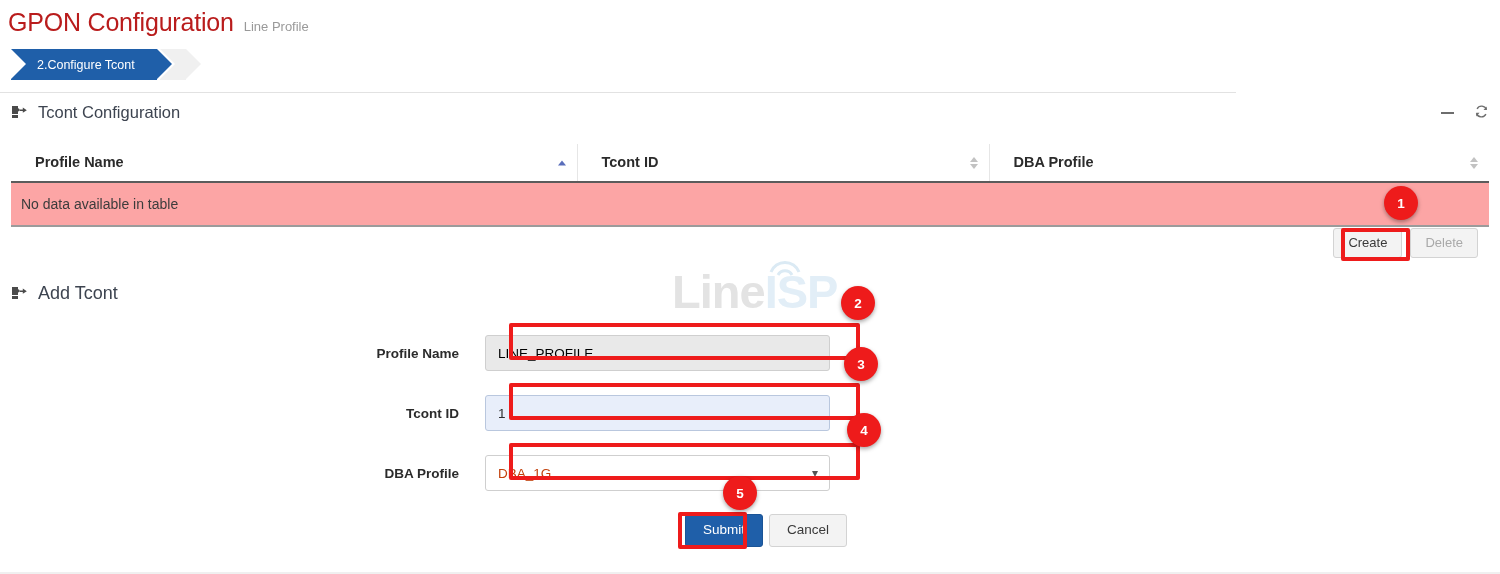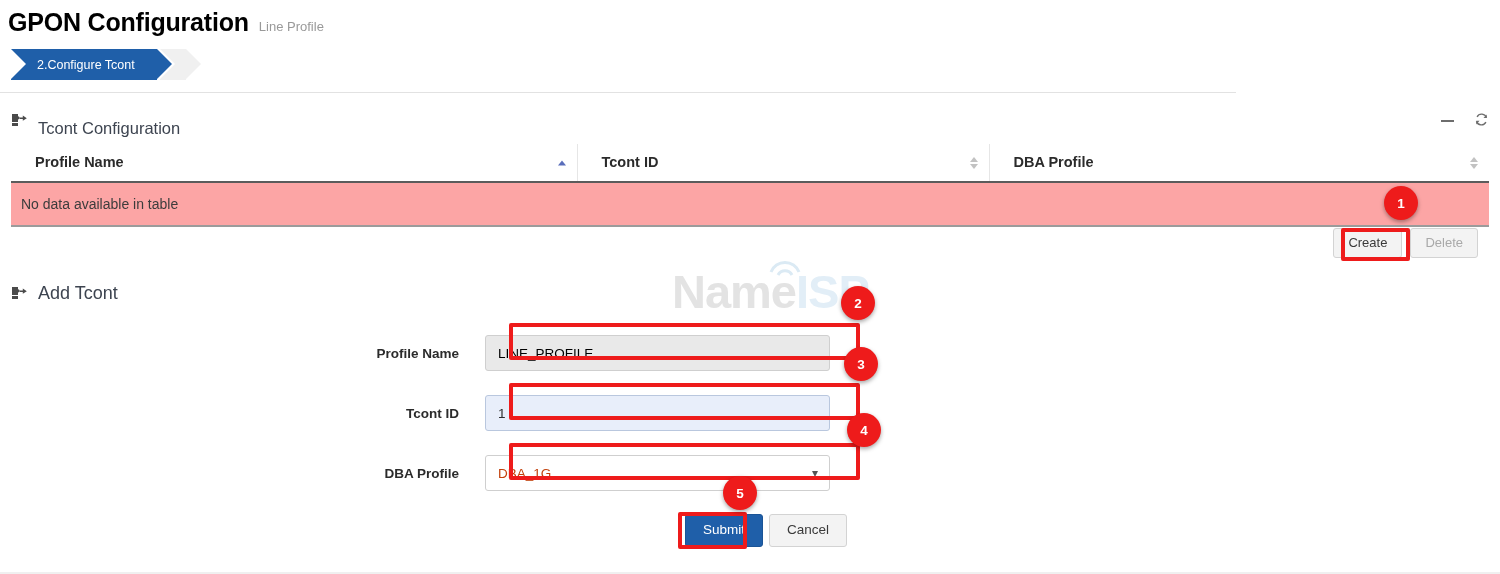--- a/index.html
+++ b/index.html
@@ -17,22 +17,22 @@
   }
 
   
   .page-head {
     position: absolute;
     left: 8px; top: 8px;
     display: flex; align-items: baseline; gap: 10px;
   }
   .page-title {
     font-size: 25px;
-    font-weight: 700;
-    color: #000000;
+    font-weight: 400;
+    color: #b91c1c;
     letter-spacing: -0.2px;
   }
   .page-subtitle {
     font-size: 13px;
     color: #999999;
     font-weight: 400;
   }
 
   
   .wizard-wrap {
@@ -121,21 +121,20 @@
     left: 11px; top: 103px;
     width: 1478px;
     display: flex;
     align-items: center;
   }
   .panel-title {
     font-size: 16.5px;
     color: #3d4450;
     font-weight: 400;
     margin-left: 10px;
-    margin-top: 16px;
   }
   .panel-tools {
     margin-left: auto;
     display: flex;
     align-items: center;
     gap: 20px;
     color: #787878;
   }
   .icon-minus {
     width: 13px; height: 2px;
@@ -412,21 +411,21 @@
     </tr>
   </tbody>
 </table>
 
 <div class="table-actions">
   <button class="btn">Create</button>
   <button class="btn disabled">Delete</button>
 </div>
 
 <div class="watermark">
-  <span class="wm-foro">Name</span><span class="wm-isp">ISP</span>
+  <span class="wm-foro">Line</span><span class="wm-isp">ISP</span>
 </div>
 <svg class="wm-arc" viewBox="0 0 34 18">
   <path d="M3 14 A15 15 0 0 1 31 14" fill="none" stroke="#dbeaf4" stroke-width="3"></path>
   <path d="M10 17 A8 8 0 0 1 24 17" fill="none" stroke="#dbeaf4" stroke-width="3"></path>
 </svg>
 
 <div class="section-head">
   <span class="puzzle">
     <svg width="17" height="15" viewBox="0 0 17 15">
       <path d="M1 1 h6 v2.2 a1.6 1.6 0 1 1 0 3.2 V9 H1 Z" fill="#4a4a4a"></path>

